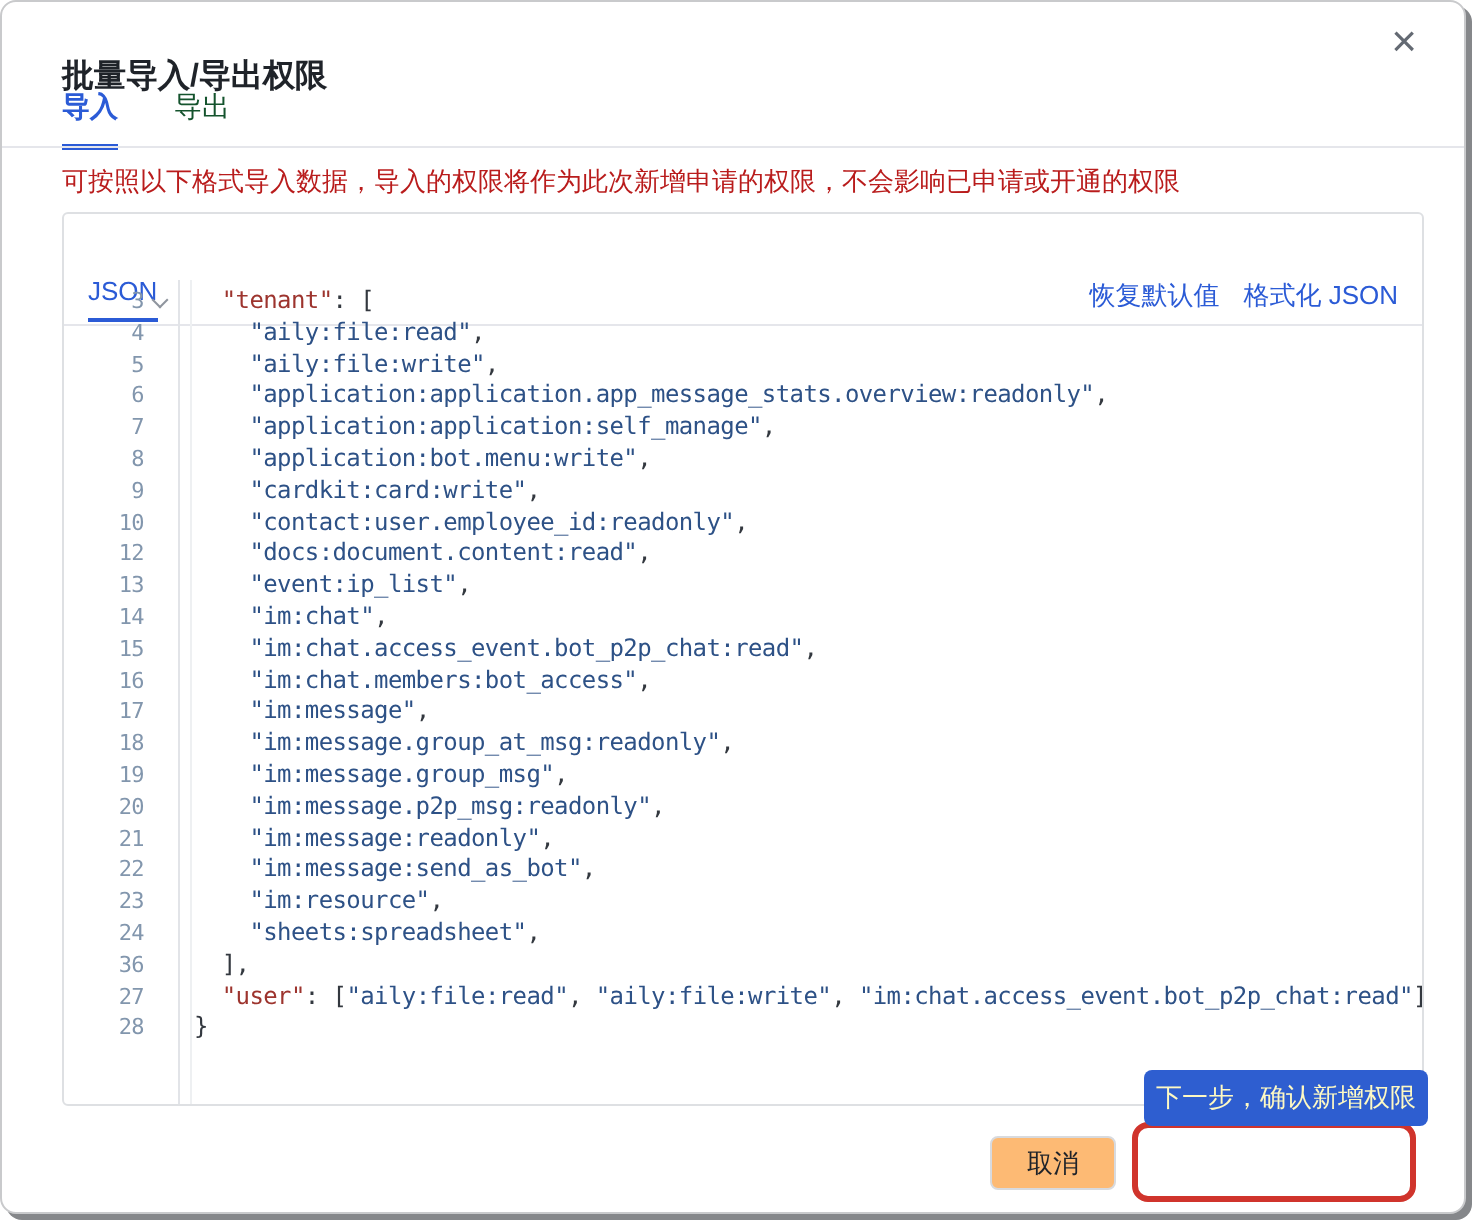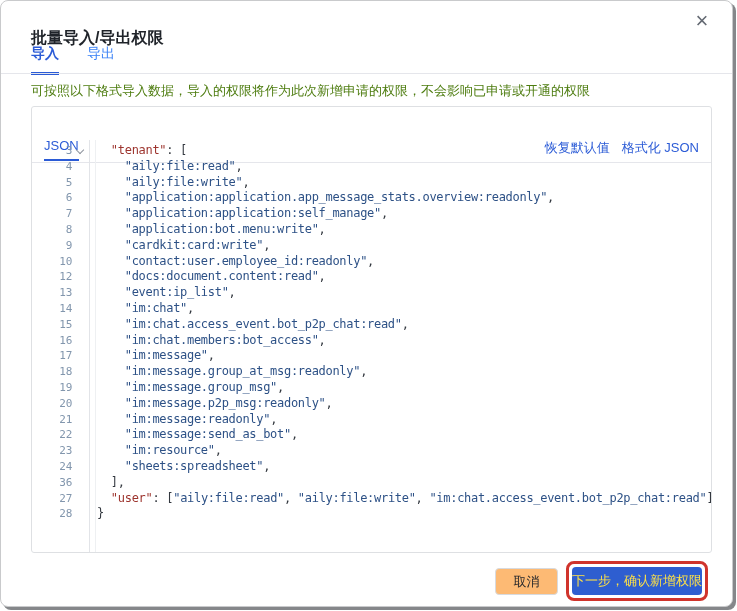--- a/index.html
+++ b/index.html
@@ -8,25 +8,25 @@
     position: absolute; left: 0; top: 0; width: 733px; height: 607px;
     background: #fff; border: 1px solid #c9cacc; border-radius: 8px;
     box-shadow: 3px 3px 0 0 #85878a; overflow: hidden;
   }
   
   .title { position: absolute; left: 30px; top: 13px; font-size: 16px; font-weight: 700; color: #1f2329; margin-top: 14px; }
   .close-btn { position: absolute; right: 16px; top: 6px; width: 28px; height: 28px; display: flex; align-items: center; justify-content: center; cursor: pointer; }
   .close-btn span { font-size: 22px; color: #646a73; line-height: 1; }
   
   .tabs { position: absolute; left: 30px; top: 44px; display: flex; gap: 28px; }
-  .tab { font-size: 14px; color: #3b82f6; padding-bottom: 9px; cursor: pointer; }
+  .tab { font-size: 14px; color: #14532d; padding-bottom: 9px; cursor: pointer; }
   .tab.active { color: var(--accent); font-weight: 600; border-bottom: 3px solid var(--accent); }
   .tabs-divider { position: absolute; left: 0; right: 0; top: 72px; height: 1px; background: #e5e6eb; }
   
-  .desc { position: absolute; left: 30px; top: 81px; right: 28px; font-size: 13px; color: #4d7c0f; }
+  .desc { position: absolute; left: 30px; top: 81px; right: 28px; font-size: 13px; color: #b91c1c; }
   
   .panel { position: absolute; left: 30px; top: 105px; width: 681px; height: 447px; border: 1px solid #dee0e3; border-radius: 3px; background: #fff; }
   .panel-header { position: relative; height: 32px; border-bottom: 1px solid #e5e6eb; margin-top: 24px; }
   .json-label { position: absolute; left: 12px; top: 7px; font-size: 13px; color: var(--accent); padding-bottom: 6px; border-bottom: 2px solid var(--accent); cursor: pointer; }
   .panel-actions { position: absolute; right: 12px; top: 8px; display: flex; gap: 12px; justify-content: flex-end; }
   .panel-actions .link { font-size: 13px; color: var(--accent); cursor: pointer; }
   
   .code-area {
     position: absolute; left: 0; right: 0; top: 33px; bottom: 0; overflow: hidden;
     font-family: "DejaVu Sans Mono", monospace; font-size: 12px; letter-spacing: -0.3px;
@@ -47,23 +47,23 @@
   .btn-cancel {
     position: absolute; left: 494px; top: 567px; width: 63px; height: 27px;
     background: #fdba74; border: 1px solid #d8dade; border-radius: 4px;
     font-size: 13px; color: #1f2329; display: flex; align-items: center; justify-content: center; cursor: pointer;
   }
   .annotation-box {
     position: absolute; left: 565px; top: 560px; width: 142px; height: 40px;
     border: 3px solid var(--annotation); border-radius: 8px; pointer-events: none;
   }
   .btn-primary {
-    position: absolute; left: 571px; top: 566px; width: 130px; height: 28px;
+    position: absolute; left: 571px; top: 534px; width: 142px; height: 28px;
     background: var(--primary-btn); border: none; border-radius: 4px;
-    font-size: 13px; color: #fde047; display: flex; align-items: center; justify-content: center;
+    font-size: 13px; color: #fef9c3; display: flex; align-items: center; justify-content: center;
     white-space: nowrap; cursor: pointer;
   }
 </style>
 </head>
 <body style="--accent: #2b5bd6; --primary-btn: #2e5ed0; --annotation: #d0342c; --json-key: #9d342e; --json-string: #2d5186; --line-number: #8296ad;">
 
 <div class="modal">
 
   <div class="title">批量导入/导出权限</div>
 

